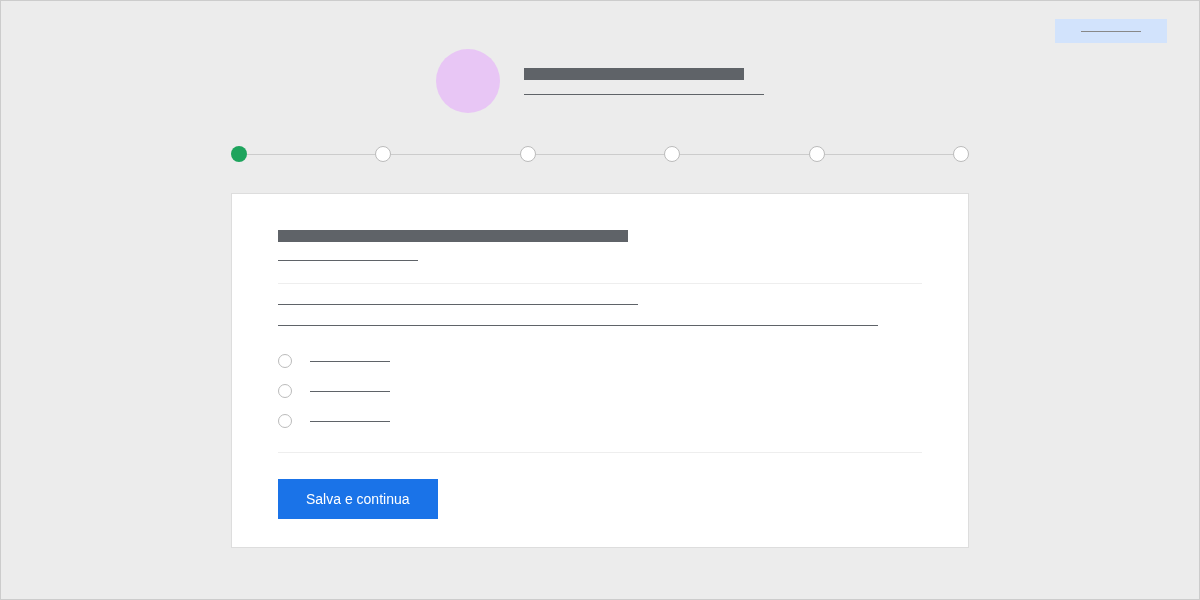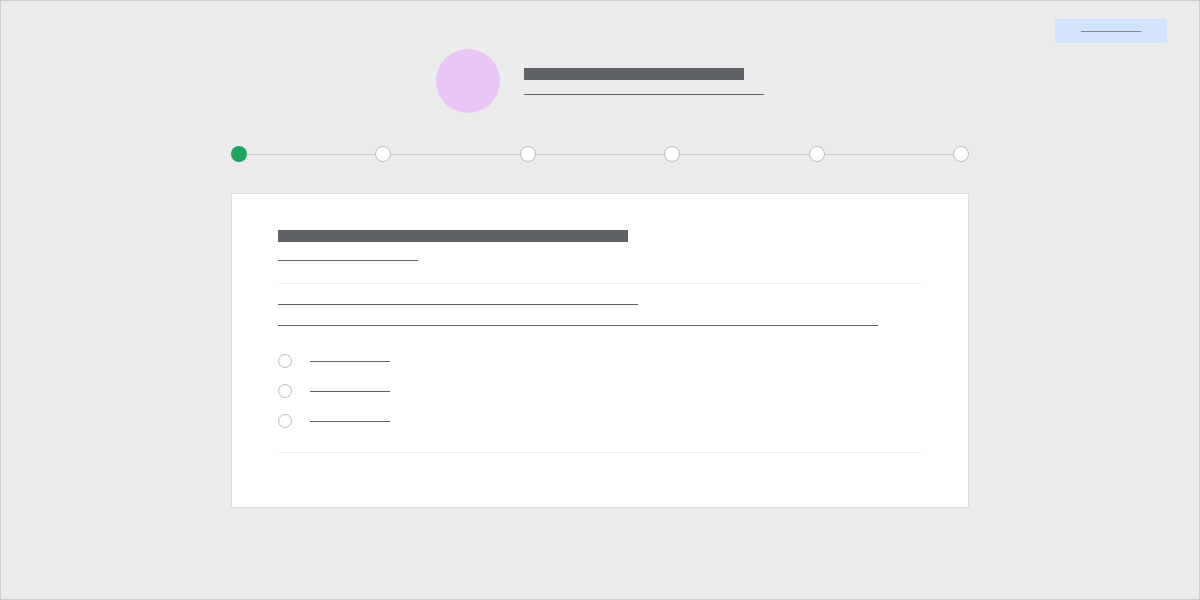--- a/index.html
+++ b/index.html
@@ -224,13 +224,14 @@
       <div class="radio-label"></div>
     </div>
     <div class="radio-row">
       <div class="radio-circle"></div>
       <div class="radio-label"></div>
     </div>
   </div>
 
   <div class="divider2"></div>
 
+  <button class="primary-btn">Salva e continua</button>
 </div>
 
 </body></html>

